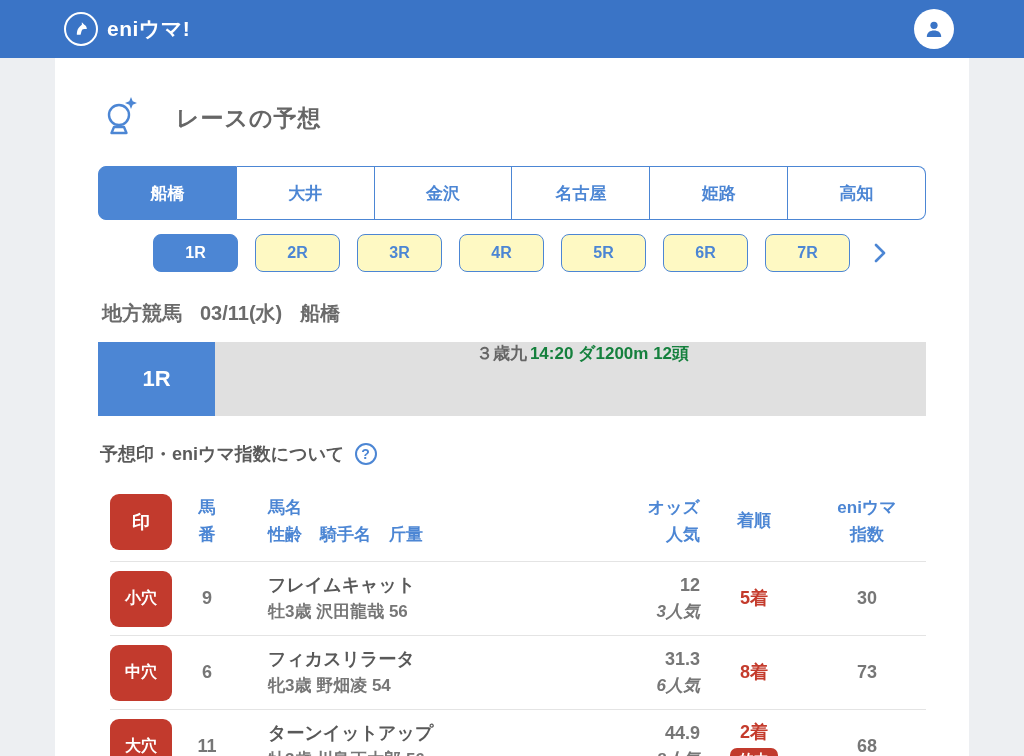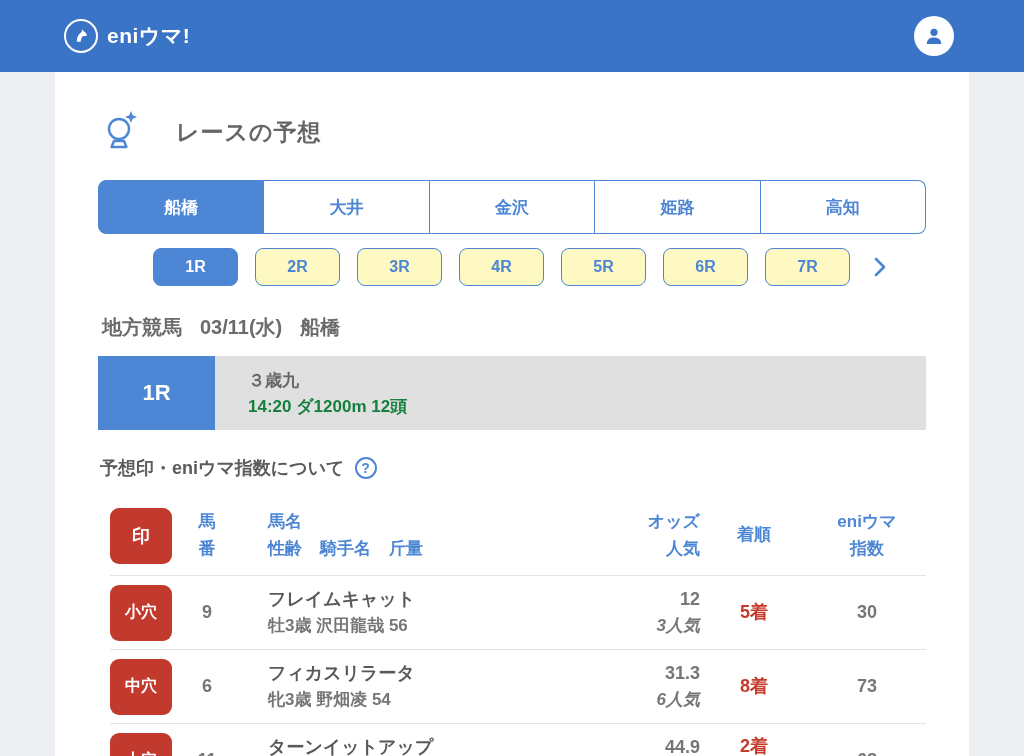--- a/index.html
+++ b/index.html
@@ -1,20 +1,20 @@
 <!DOCTYPE html>
 <html lang="ja"><head>
 <meta charset="utf-8">
 <style>
   * { margin:0; padding:0; box-sizing:border-box; }
   html,body { width:1024px; height:756px; overflow:hidden; }
   body { font-family:"Liberation Sans","DejaVu Sans",sans-serif; background:#edeff2; }
 
   
-  .app-header { height:72px; background:#3a74c6; display:flex; align-items:center; justify-content:space-between; padding:0 70px 0 64px; }
+  .app-header { height:58px; background:#3a74c6; display:flex; align-items:center; justify-content:space-between; padding:0 70px 0 64px; }
   .logo { display:flex; align-items:center; gap:9px; cursor:pointer; }
   .logo-circle { width:34px; height:34px; border:2.5px solid #fff; border-radius:50%; display:flex; align-items:center; justify-content:center; }
   .logo-text { color:#fff; font-size:21px; font-weight:700; letter-spacing:.5px; }
   .avatar { width:40px; height:40px; background:#fff; border-radius:50%; display:flex; align-items:center; justify-content:center; cursor:pointer; }
 
   
   .page { width:914px; margin:0 auto; background:#fff; min-height:690px; padding:30px 43px 0; }
 
   .page-title-row { display:flex; align-items:center; gap:36px; margin:8px 0 26px 6px; }
   .page-title { font-size:23px; font-weight:700; color:#666; letter-spacing:1px; }
@@ -35,21 +35,21 @@
   .race-tab.active { background:#4c86d4; color:#fff; }
   .race-next { margin-left:6px; display:flex; align-items:center; cursor:pointer; }
 
   
   .race-meta { display:flex; gap:18px; margin:28px 0 0 4px; font-size:20px; font-weight:700; color:#6b6b6b; }
 
   
   .race-banner { display:flex; margin-top:15px; height:74px; }
   .race-banner-no { width:117px; background:#4c86d4; color:#fff; font-size:22px; font-weight:700;
     display:flex; align-items:center; justify-content:center; }
-  .race-banner-body { flex:1; background:#e0e0e0; display:flex; flex-direction:column; justify-content:center; padding-left:33px; gap:3px; }
+  .race-banner-body { flex:1; background:#e0e0e0; display:flex; justify-content:center; padding-left:24px; gap:3px; }
   .race-banner-name { font-size:17px; font-weight:700; color:#666; }
   .race-banner-detail { font-size:17px; font-weight:700; color:#15803d; }
 
   
   .section-title-row { display:flex; align-items:center; gap:10px; margin:26px 0 0 2px; }
   .section-title { font-size:18px; font-weight:700; color:#5b5b5b; }
   .q-icon { width:22px; height:22px; border:2px solid #4c86d4; border-radius:50%; color:#4c86d4;
     font-size:14px; font-weight:700; display:flex; align-items:center; justify-content:center; cursor:pointer; }
 
   
@@ -116,20 +116,23 @@
 
   <nav class="venue-tabs">
     <div class="venue-tab active">
         <span>船橋</span>
       </div>
     <div class="venue-tab">
         <span>大井</span>
       </div>
     <div class="venue-tab">
         <span>金沢</span>
+      </div>
+    <div class="venue-tab">
+        <span>名古屋</span>
       </div>
     <div class="venue-tab">
         <span>姫路</span>
       </div>
     <div class="venue-tab">
         <span>高知</span>
       </div>
   </nav>
 
   <nav class="race-tabs">

